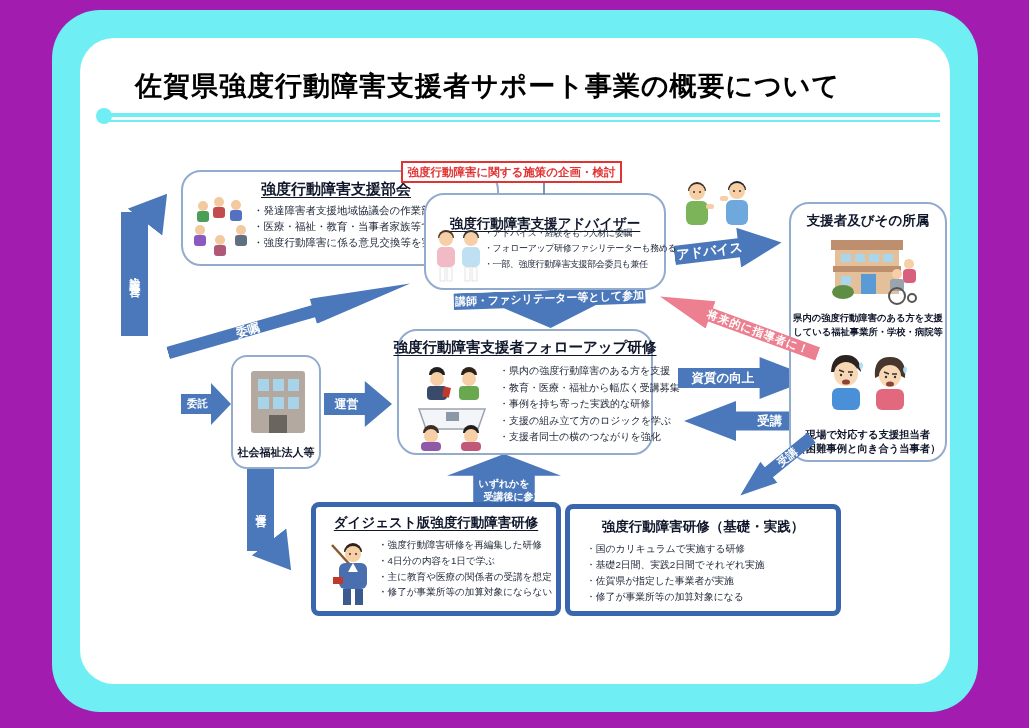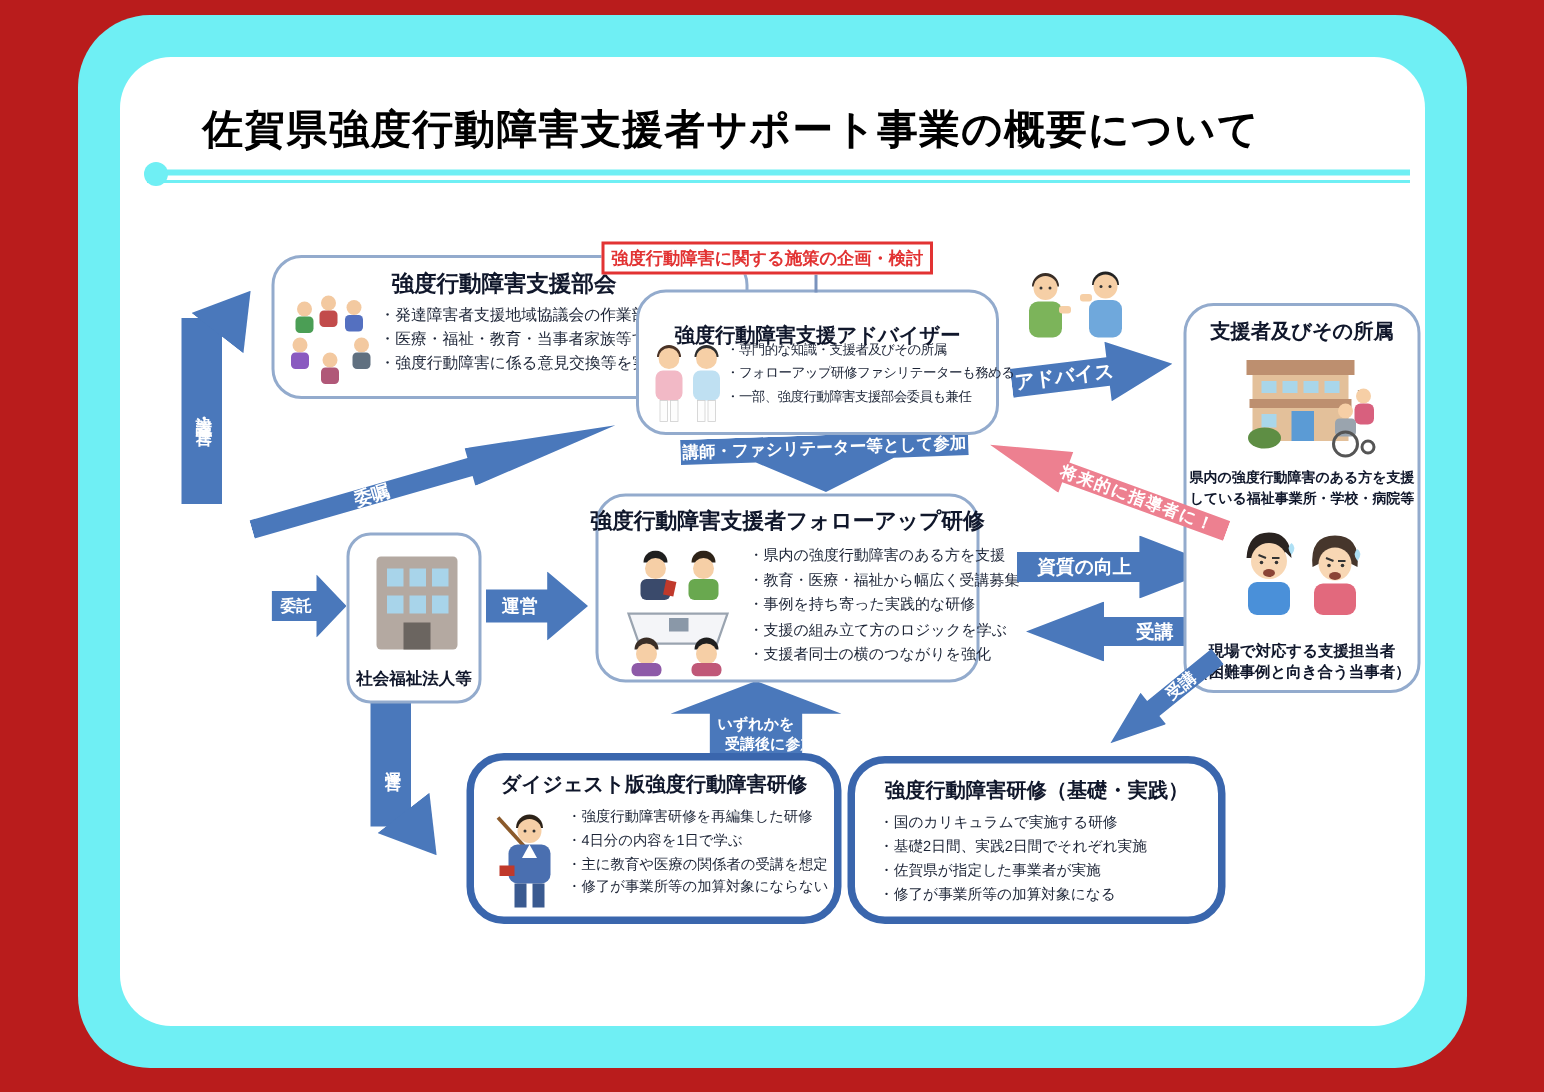--- a/index.html
+++ b/index.html
@@ -1,34 +1,34 @@
 <!DOCTYPE html>
 <html lang="ja"><head>
 <meta charset="utf-8">
 <style>
   * { margin:0; padding:0; box-sizing:border-box; }
   body { background:#fff; font-family:"Liberation Sans","DejaVu Sans",sans-serif; }
-  .canvas { position:relative; width:1029px; height:728px; background:#b91c1c; overflow:hidden; }
+  .canvas { position:relative; width:1029px; height:728px; background:#a21caf; overflow:hidden; }
 
   .frame-outer { position:absolute; left:52px; top:10px; width:926px; height:702px;
                  background:#6FEFF4; border-radius:48px; }
   .frame-inner { position:absolute; left:80px; top:38px; width:870px; height:646px;
                  background:#fff; border-radius:34px; }
 
   .page-title { position:absolute; left:135px; top:68px; font-size:27px; font-weight:bold;
                 color:#000; letter-spacing:1px; z-index:2; }
   .divider { position:absolute; left:98px; top:113px; width:842px; z-index:2; }
   .divider .dot { position:absolute; left:-2px; top:-5px; width:16px; height:16px;
                   border-radius:50%; background:#6FEFF4; }
   .divider .l1 { height:4px; background:#6FEFF4; }
   .divider .l2 { height:2px; background:#6FEFF4; margin-top:3px; }
 
   .box { position:absolute; background:#fff; border:2px solid #93ABCD; border-radius:20px; z-index:2; }
-  .box-thick { border:5px solid #3A66AD; border-radius:25px; }
-  .box-title { font-weight:bold; color:#10172b; text-underline-offset:3px;
+  .box-thick { border:5px solid #3A66AD; border-radius:8px; }
+  .box-title { font-weight:bold; color:#10172b; text-decoration:underline; text-underline-offset:3px;
                white-space:nowrap; }
   .box-title.nounder { text-decoration:none; }
   .bullets { color:#1c2436; line-height:1.5; white-space:nowrap; }
 
   .arrow { position:absolute; background:#4A78BB; color:#fff; font-weight:bold; z-index:1;
            display:flex; align-items:center; }
   .arrow-right { clip-path: polygon(0 26%, 60% 26%, 60% 0, 100% 50%, 60% 100%, 60% 74%, 0 74%); }
   .arrow-right span { width:66%; text-align:center; }
   .arrow-left { clip-path: polygon(100% 26%, 40% 26%, 40% 0, 0 50%, 40% 100%, 40% 74%, 100% 74%); }
   .arrow-left span { margin-left:36%; width:60%; text-align:center; }
@@ -147,21 +147,21 @@
           <circle cx="29" cy="46" r="5" fill="#f3c9a0"></circle>
             <rect x="23" y="51" width="12" height="11" rx="3" fill="#b05878"></rect>
         </g>
       </svg>
     </div>
   </div>
 
   <div class="box" style="left:424px; top:193px; width:242px; height:97px;">
     <div class="box-title" style="position:absolute; left:50%; transform:translateX(-50%); top:20px; font-size:13.5px;">強度行動障害支援アドバイザー</div>
     <div class="bullets" style="position:absolute; left:58px; top:31px; font-size:9px; letter-spacing:-0.4px; line-height:1.7;">
-      <div>・専門的な知識・支援者及びその所属</div>
+      <div>・アドバイス・経験をもつ人材に委嘱</div>
       <div>・フォローアップ研修ファシリテーターも務める</div>
       <div>・一部、強度行動障害支援部会委員も兼任</div>
     </div>
     <div class="icon-wrap" style="left:8px; top:30px;">
       <svg width="50" height="60" viewBox="0 0 50 60">
         <path d="M4,13 a8,8 0 0 1 16,0 z" fill="#4a3326"></path>
         <circle cx="12" cy="14" r="7" fill="#f6cfa6"></circle>
         <rect x="3" y="22" width="18" height="20" rx="5" fill="#f2b9c6"></rect>
         <rect x="6" y="42" width="5" height="14" fill="#fdfdfd" stroke="#ccc" stroke-width="0.5"></rect>
         <rect x="13" y="42" width="5" height="14" fill="#fdfdfd" stroke="#ccc" stroke-width="0.5"></rect>
@@ -308,21 +308,21 @@
           <circle cx="30" cy="17" r="1" fill="#333"></circle>
         <rect x="13" y="26" width="28" height="26" rx="6" fill="#4a6fb0"></rect>
         <path d="M27,26 l5,9 l-10,0 z" fill="#fff"></path>
         <rect x="7" y="40" width="10" height="7" fill="#c0392b"></rect>
         <rect x="17" y="52" width="8" height="16" fill="#3a5a90"></rect>
         <rect x="29" y="52" width="8" height="16" fill="#3a5a90"></rect>
       </svg>
     </div>
   </div>
 
-  <div class="box box-thick" style="left:565px; top:504px; width:252px; height:112px;">
+  <div class="box box-thick" style="left:565px; top:504px; width:276px; height:112px;">
     <div class="box-title nounder" style="position:absolute; left:50%; transform:translateX(-50%); top:9px; font-size:13.5px;">強度行動障害研修（基礎・実践）</div>
     <div class="bullets" style="position:absolute; left:16px; top:32px; font-size:9.8px; line-height:1.65;">
       <div>・国のカリキュラムで実施する研修</div>
       <div>・基礎2日間、実践2日間でそれぞれ実施</div>
       <div>・佐賀県が指定した事業者が実施</div>
       <div>・修了が事業所等の加算対象になる</div>
     </div>
   </div>
 
 </div>

